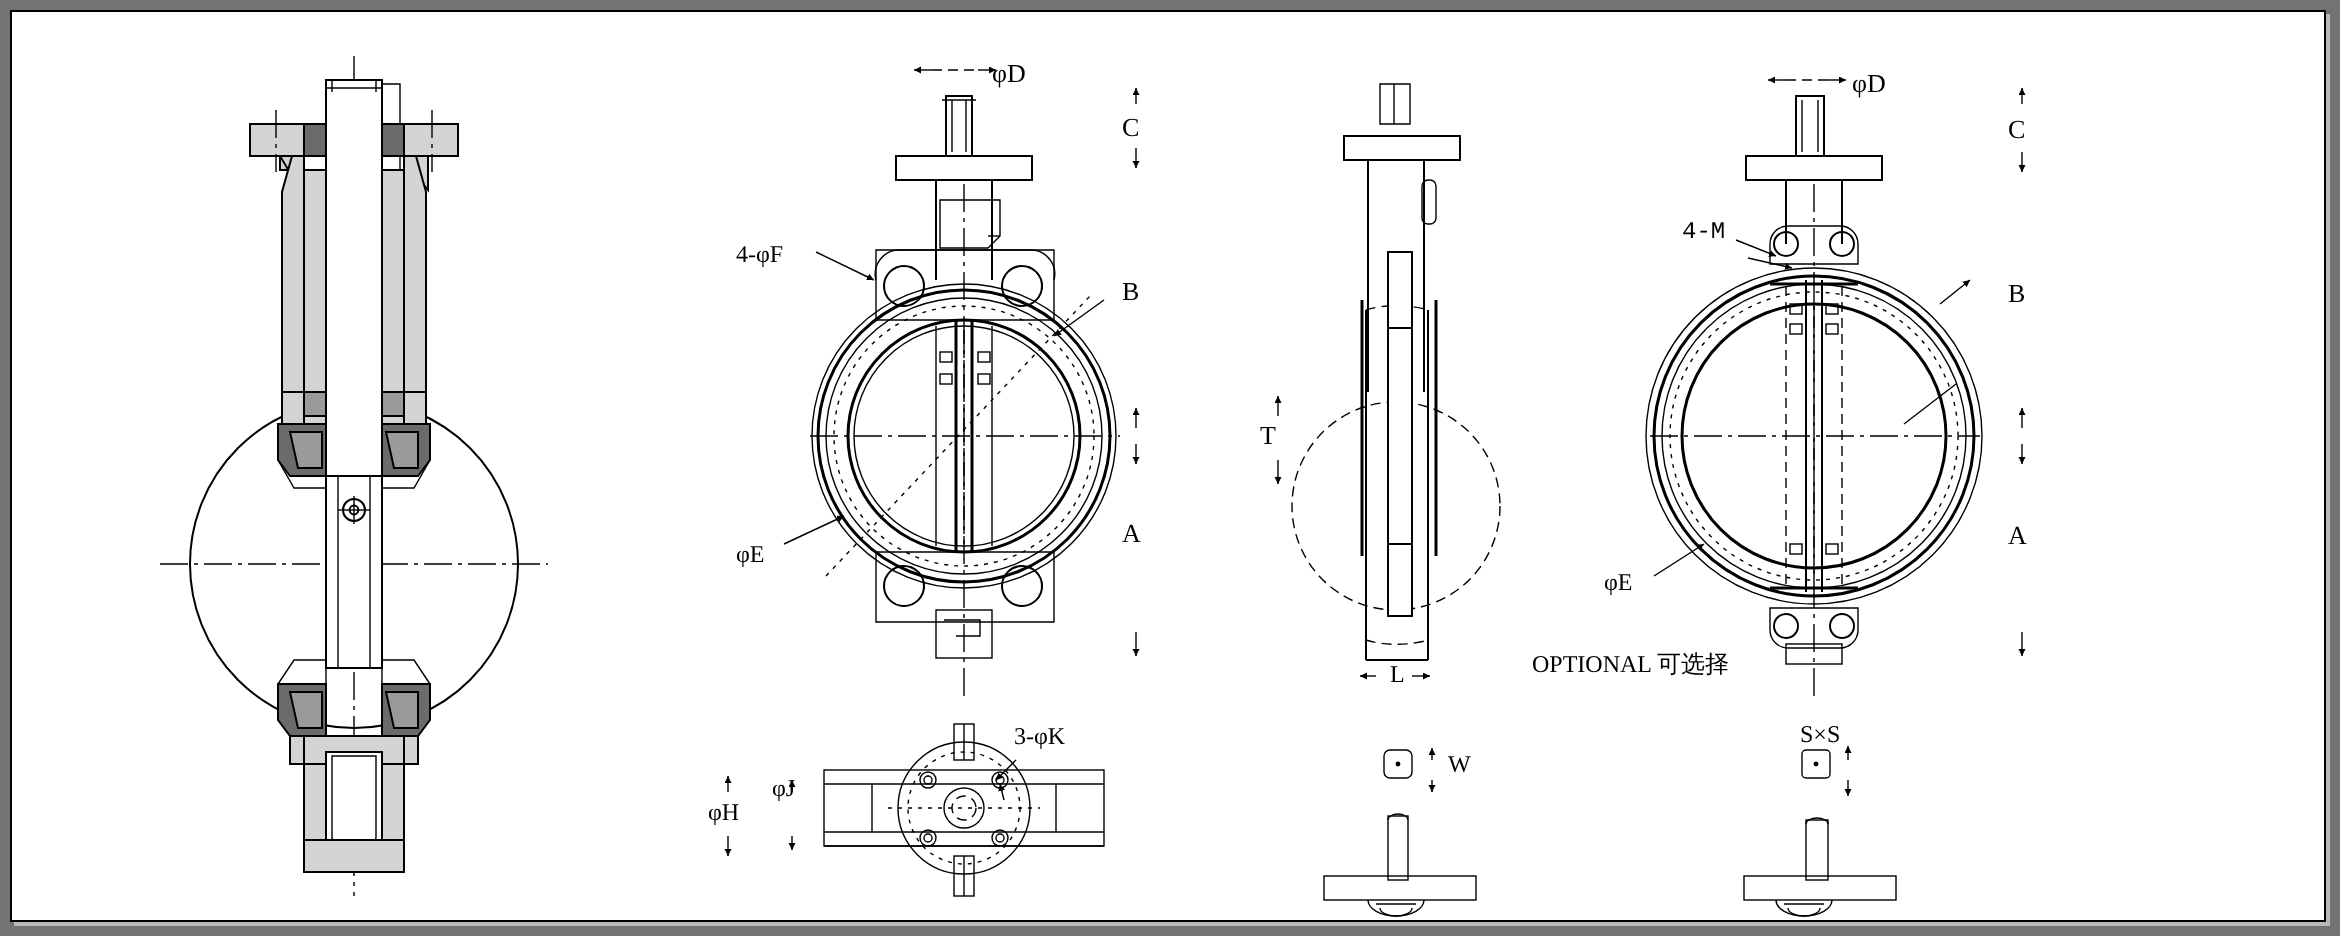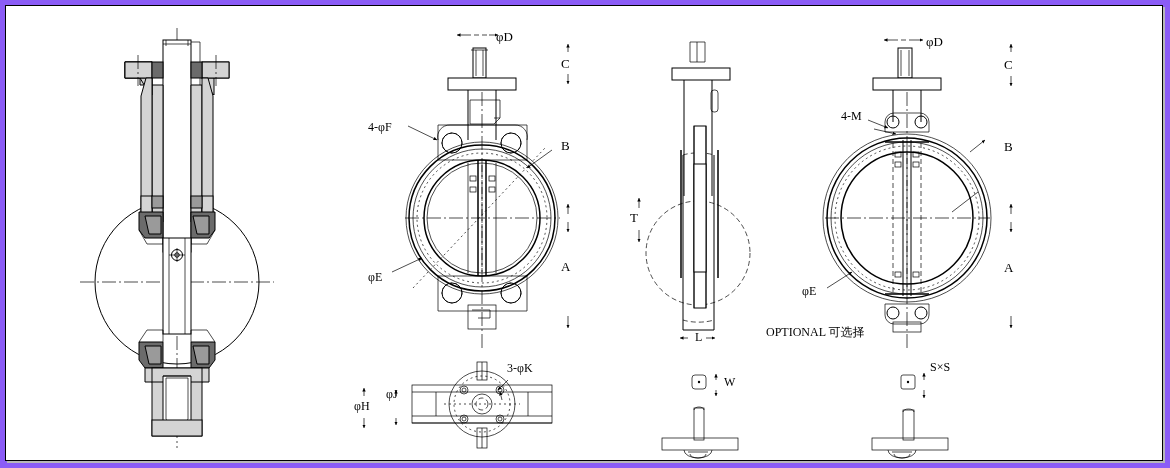--- a/index.html
+++ b/index.html
@@ -1,18 +1,18 @@
 <!DOCTYPE html>
 <html><head>
 <meta charset="utf-8">
 <style>
   html,body{margin:0;padding:0;background:#ffffff;}
   body{font-family:"Liberation Serif", serif;}
   #sheet{
-    position:relative;width:1170px;height:468px;background:#8b5cf6;
+    position:relative;width:1170px;height:468px;background:#737373;
     box-sizing:border-box;overflow:hidden;
   }
   
   #frame{
     position:absolute;left:5px;top:5px;width:1158px;height:456px;
     border:1.5px solid #000;box-sizing:border-box;background:#fff;
     box-shadow:2px 2px 0 #b8b8b8;
   }
   .lbl{
     position:absolute;font-family:"Liberation Serif", serif;
@@ -374,27 +374,27 @@
   <div class="lbl s12" style="left:368px;top:121px;">4-φF</div>
   <div class="lbl s12" style="left:368px;top:271px;">φE</div>
   <div class="lbl s13" style="left:561px;top:57px;">C</div>
   <div class="lbl s13" style="left:561px;top:139px;">B</div>
   <div class="lbl s13" style="left:561px;top:260px;">A</div>
 
   <div class="lbl s13" style="left:630px;top:211px;">T</div>
   <div class="lbl s12" style="left:695px;top:331px;">L</div>
 
   <div class="lbl s13" style="left:926px;top:35px;">φD</div>
-  <div class="lbl s12" style="left:841px;top:110px;">4-M</div>
+  <div class="lbl s12" style="left:841px;top:110px;font-family:Liberation Mono, monospace;">4-M</div>
   <div class="lbl s12" style="left:802px;top:285px;">φE</div>
   <div class="lbl s13" style="left:1004px;top:58px;">C</div>
   <div class="lbl s13" style="left:1004px;top:140px;">B</div>
   <div class="lbl s13" style="left:1004px;top:261px;">A</div>
 
   <div class="lbl s12" style="left:354px;top:400px;">φH</div>
   <div class="lbl s12" style="left:386px;top:388px;">φJ</div>
   <div class="lbl s12" style="left:507px;top:362px;">3-φK</div>
 
   <div class="lbl s12" style="left:724px;top:376px;">W</div>
-  <div class="lbl s12" style="left:930px;top:361px;">S×S</div>
+  <div class="lbl s12" style="left:900px;top:361px;">S×S</div>
 
   <div class="lbl s12" style="left:766px;top:326px;">OPTIONAL 可选择</div>
 </div>
 
 </body></html>

